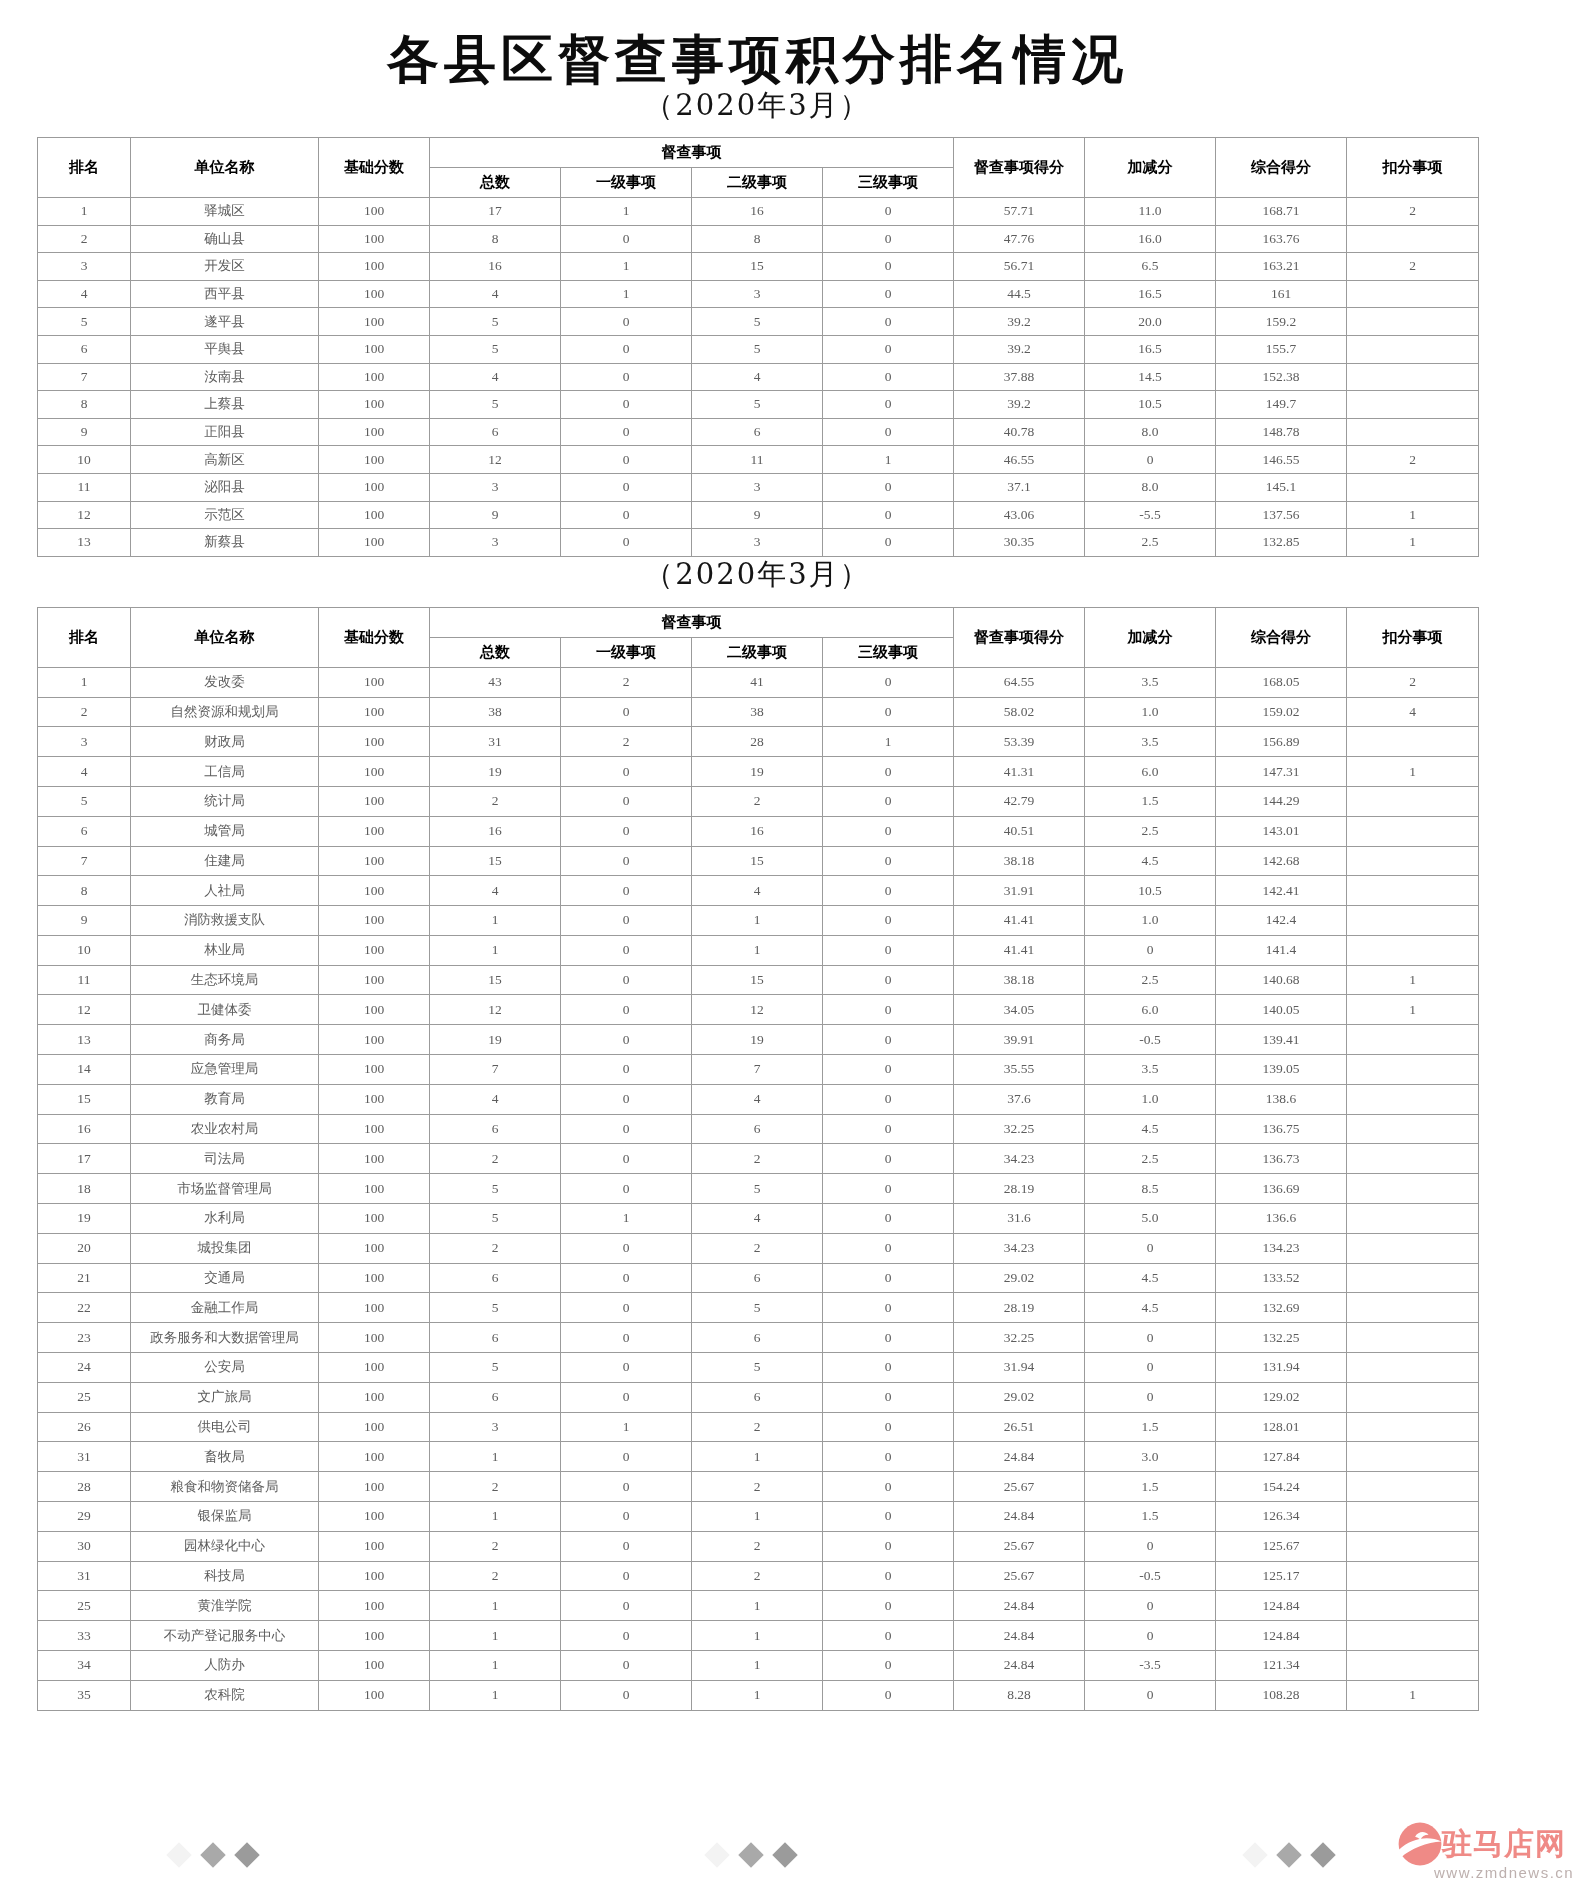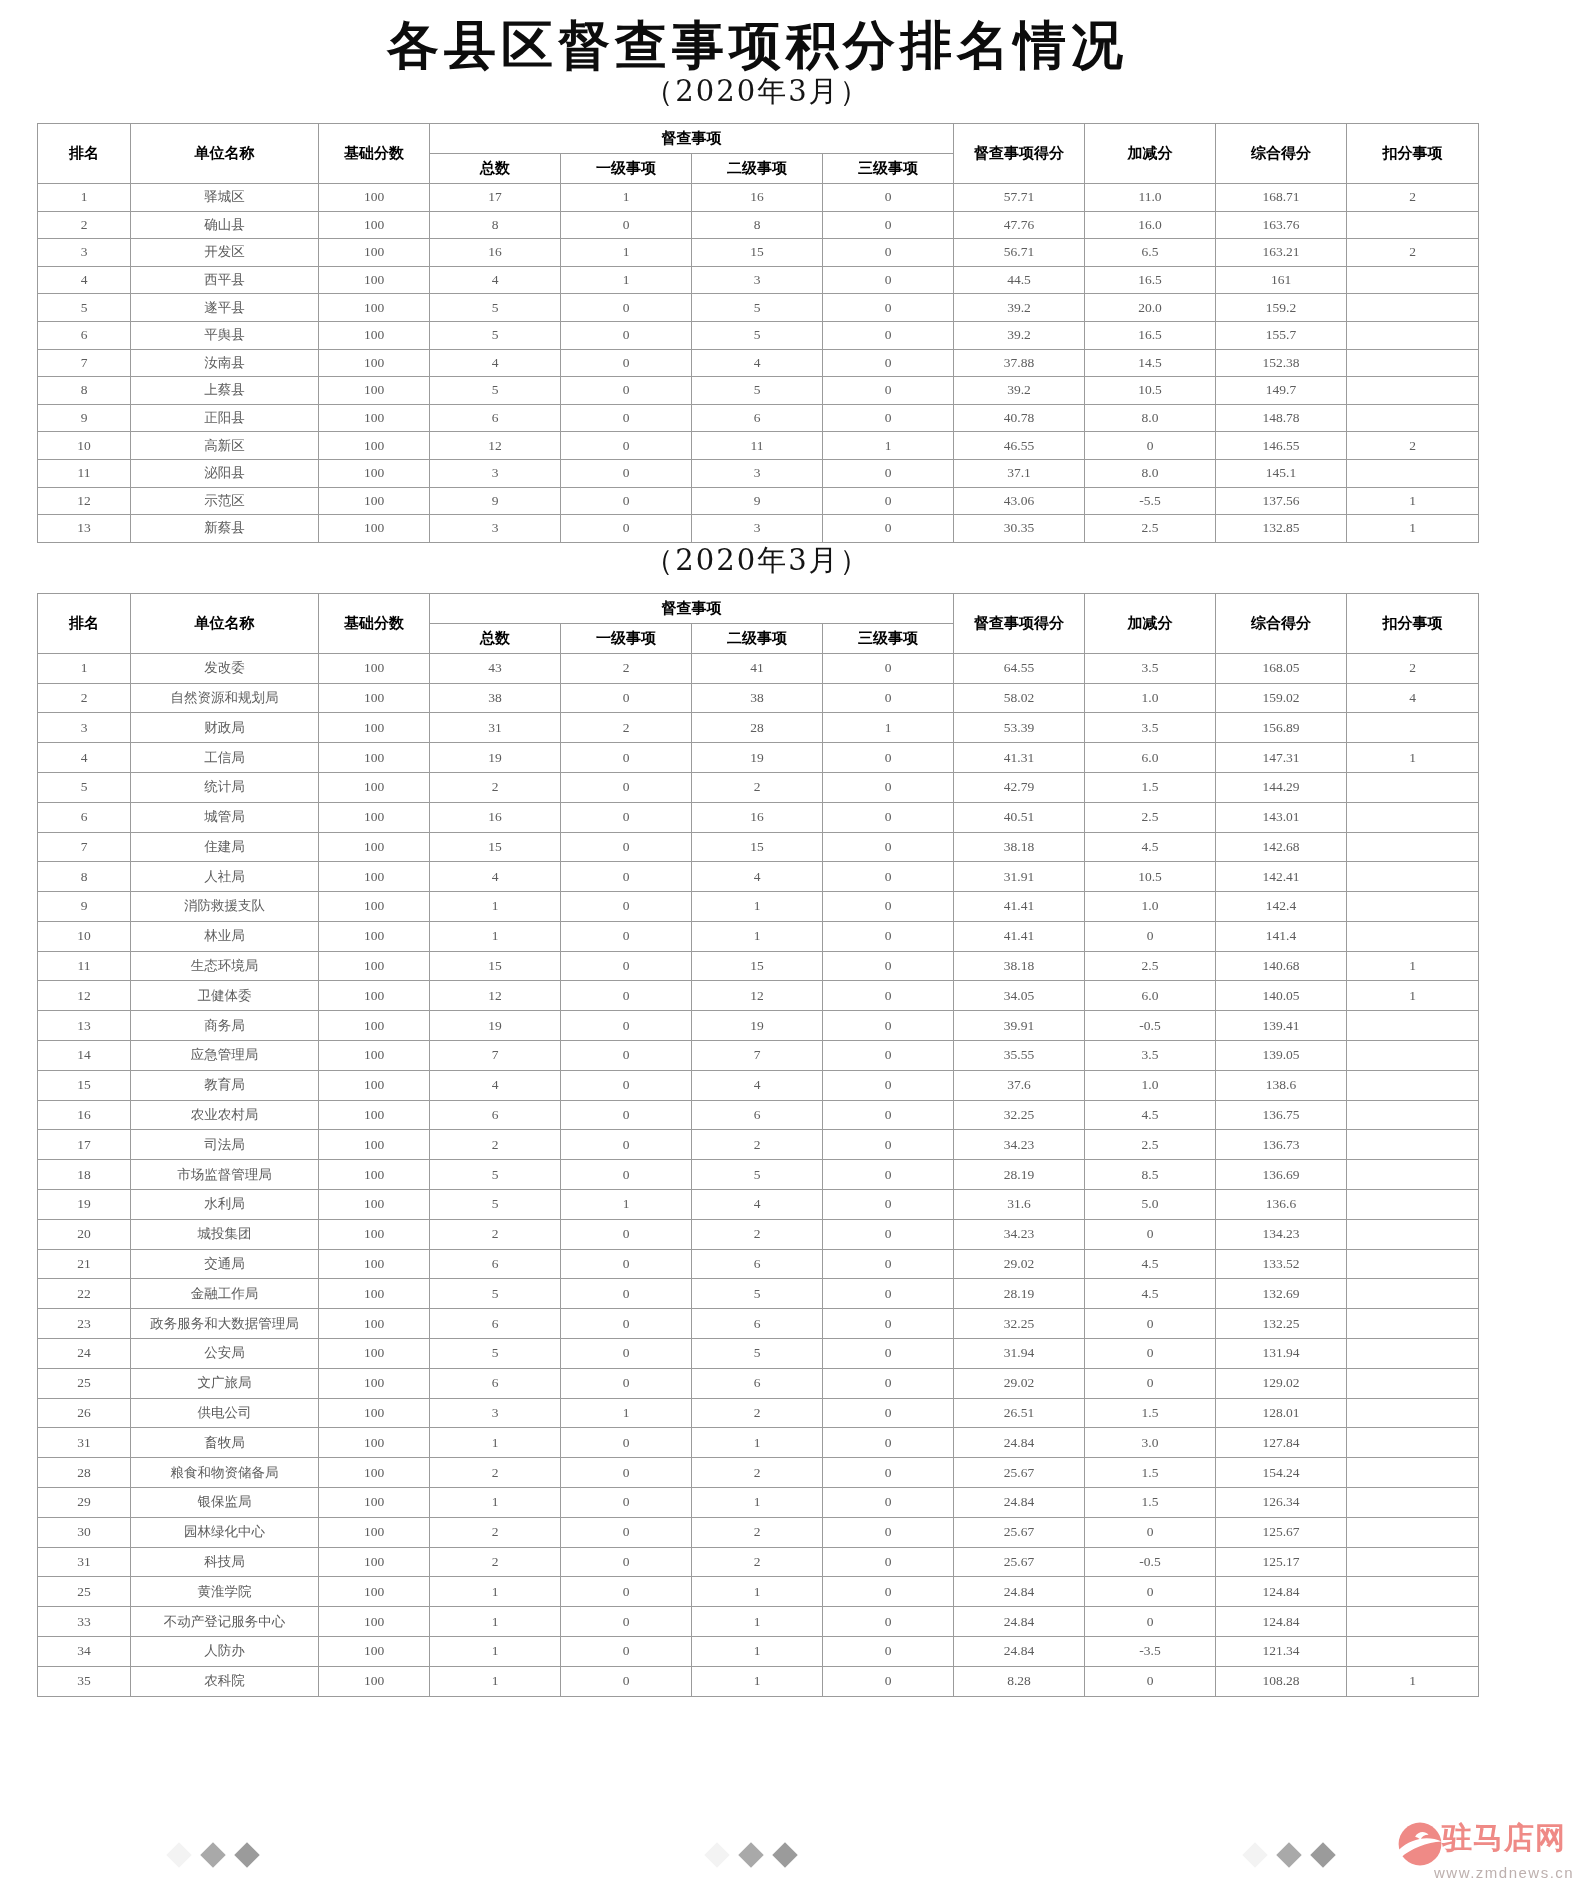--- a/index.html
+++ b/index.html
@@ -9,21 +9,21 @@
     width: 1573px;
     height: 1878px;
     background: #ffffff;
     overflow: hidden;
     font-family: "Liberation Sans", sans-serif;
   }
   .content { width: 1441px; margin-left: 37px; }
 
   .report-title {
     margin: 0;
-    padding-top: 16px;
+    padding-top: 30px;
     text-align: center;
     font-family: "DejaVu Serif", "Liberation Serif", serif;
     font-weight: 700;
     font-size: 52px;
     line-height: 58px;
     letter-spacing: 5px;
     color: #0c0c0c;
   }
   .report-subtitle {
     text-align: center;
@@ -81,21 +81,21 @@
   }
 
   
   .watermark {
     position: absolute;
     left: 1398px;
     top: 1822px;
     width: 175px;
     z-index: 5;
   }
-  .wm-row { display: flex; }
+  .wm-row { display: flex; align-items: center; }
   .wm-icon { flex: 0 0 auto; display: block; }
   .wm-name {
     font-family: "DejaVu Serif", "Liberation Serif", serif;
     font-weight: 700;
     font-size: 30px;
     line-height: 32px;
     letter-spacing: 1px;
     white-space: nowrap;
   }
   .wm-url {

